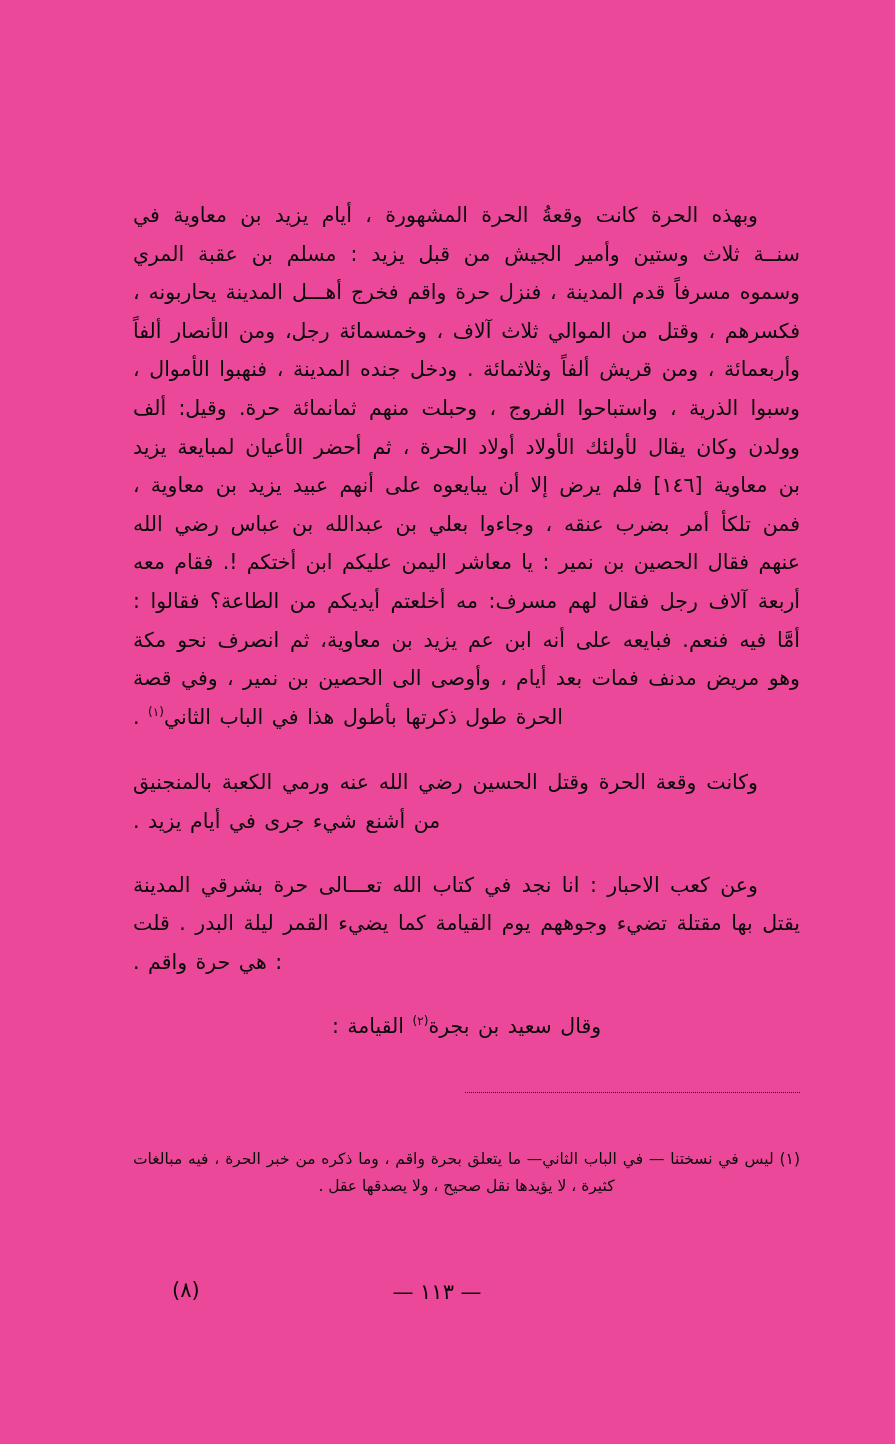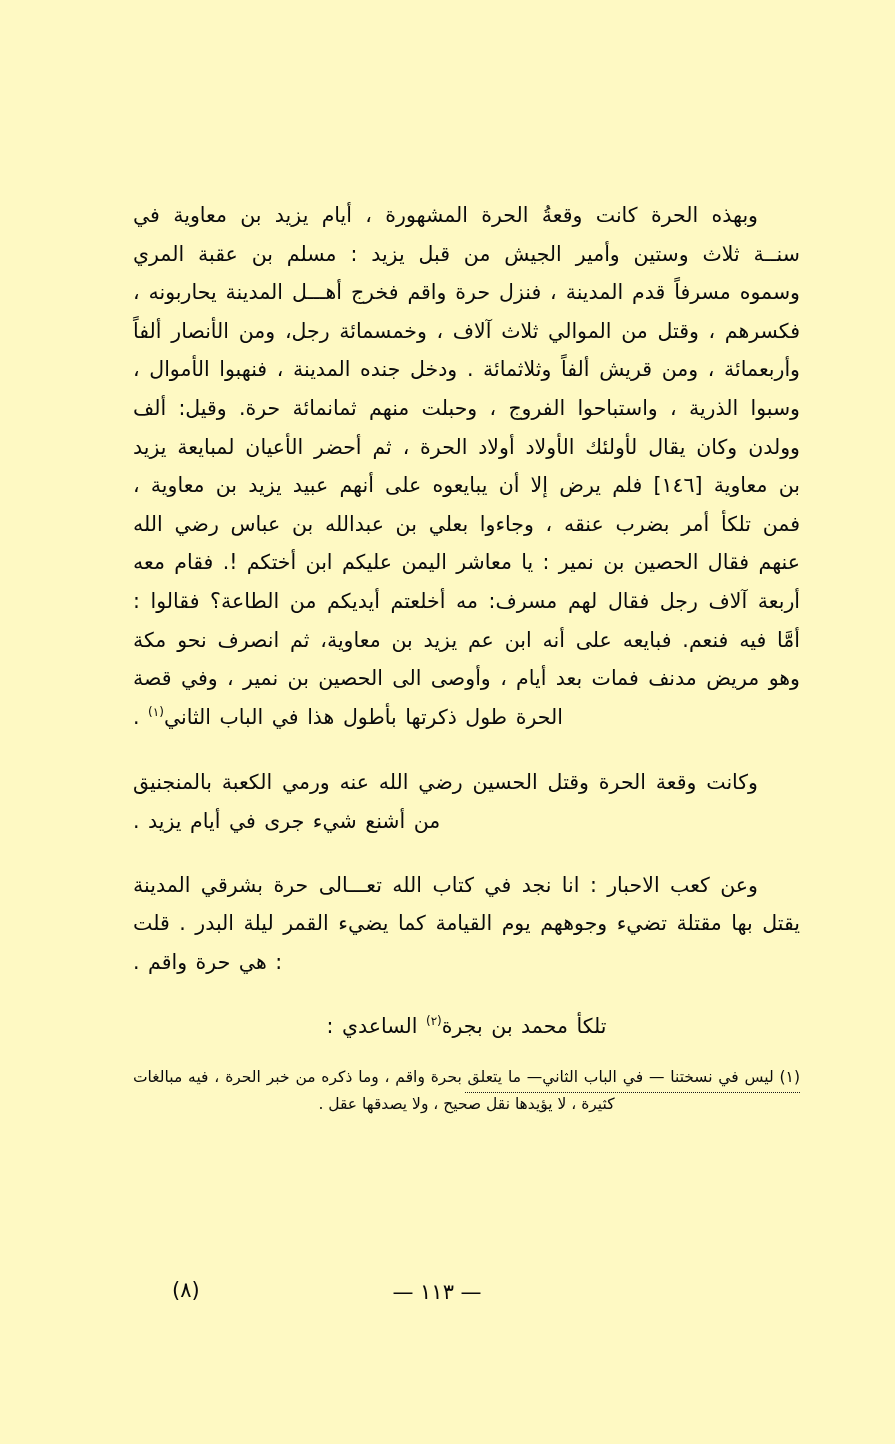--- a/index.html
+++ b/index.html
@@ -14,21 +14,21 @@
     position: relative;
     overflow: hidden;
     font-family: "DejaVu Sans", "Liberation Sans", sans-serif;
     color: #0a0a0a;
   }
 
   
   .page {
     position: absolute;
     inset: 0;
-    background: #fef9c3;
+    background: #ec4899;
   }
 
   .text-block {
     position: absolute;
     left: 133px;
     right: 95px;           
     direction: rtl;
     text-align: justify;
     text-align-last: center;
   }
@@ -65,21 +65,21 @@
     position: absolute;
     top: 1092px;
     right: 95px;
     width: 335px;
     height: 0;
     border-top: 1.6px dotted #1a1a1a;
   }
 
   
   .footnotes {
-    top: 1064px;
+    top: 1146px;
     font-size: 15.5px;
     line-height: 27px;
     text-align: justify;
     text-align-last: center;
   }
   .footnotes p {
     margin: 0 0 3px 0;
   }
   .fn-num {
     font-size: 15.5px;
@@ -117,21 +117,21 @@
 <div class="page">
 
   <div class="text-block body-main">
 
     <p class="para-indent end-left"><span>وبهذه الحرة كانت وقعةُ الحرة المشهورة ، أيام يزيد بن معاوية في سنــة ثلاث وستين وأمير الجيش من قبل يزيد : مسلم بن عقبة المري وسموه مسرفاً قدم المدينة ، فنزل حرة واقم فخرج أهـــل المدينة يحاربونه ، فكسرهم ، وقتل من الموالي ثلاث آلاف ، وخمسمائة رجل، ومن الأنصار ألفاً وأربعمائة ، ومن قريش ألفاً وثلاثمائة . ودخل جنده المدينة ، فنهبوا الأموال ، وسبوا الذرية ، واستباحوا الفروج ، وحبلت منهم ثمانمائة حرة. وقيل: ألف وولدن وكان يقال لأولئك الأولاد أولاد الحرة ، ثم أحضر الأعيان لمبايعة يزيد بن معاوية [١٤٦] فلم يرض إلا أن يبايعوه على أنهم عبيد يزيد بن معاوية ، فمن تلكأ أمر بضرب عنقه ، وجاءوا بعلي بن عبدالله بن عباس رضي الله عنهم فقال الحصين بن نمير : يا معاشر اليمن عليكم ابن أختكم !. فقام معه أربعة آلاف رجل فقال لهم مسرف: مه أخلعتم أيديكم من الطاعة؟ فقالوا : أمَّا فيه فنعم. فبايعه على أنه ابن عم يزيد بن معاوية، ثم انصرف نحو مكة وهو مريض مدنف فمات بعد أيام ، وأوصى الى الحصين بن نمير ، وفي قصة الحرة طول ذكرتها بأطول هذا في الباب الثاني</span><sup class="fn">(١)</sup><span> .</span></p>
 
     <p class="para-indent para-gap-2 end-left"><span>وكانت وقعة الحرة وقتل الحسين رضي الله عنه ورمي الكعبة بالمنجنيق من أشنع شيء جرى في أيام يزيد .</span></p>
 
     <p class="para-indent para-gap-1 end-left"><span>وعن كعب الاحبار : انا نجد في كتاب الله تعـــالى حرة بشرقي المدينة يقتل بها مقتلة تضيء وجوههم يوم القيامة كما يضيء القمر ليلة البدر . قلت : هي حرة واقم .</span></p>
 
-    <p class="para-gap-3" style="text-align:center;"><span>تلكأ محمد بن بجرة</span><sup class="fn">(٢)</sup><span> الساعدي :</span></p>
+    <p class="para-gap-3" style="text-align:center;"><span>وقال سعيد بن بجرة</span><sup class="fn">(٢)</sup><span> القيامة :</span></p>
   </div>
 
   <div class="fn-sep"></div>
 
   <div class="text-block footnotes">
     <p><span class="fn-num">(١)</span> <span>ليس في نسختنا — في الباب الثاني— ما يتعلق بحرة واقم ، وما ذكره من خبر الحرة ، فيه مبالغات كثيرة ، لا يؤيدها نقل صحيح ، ولا يصدقها عقل .</span></p>
   </div>
 
   <div class="foot">
     <div class="signature">(٨)</div>

